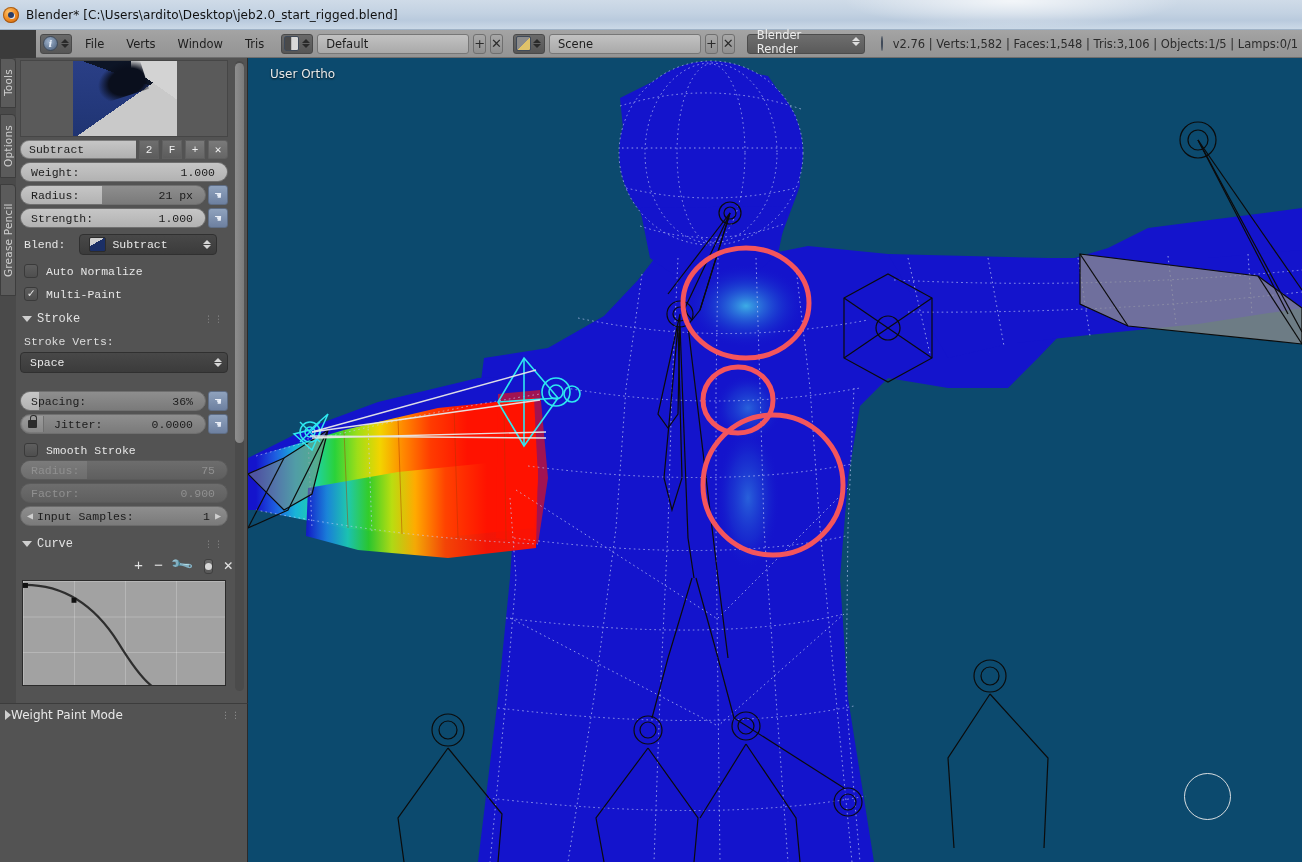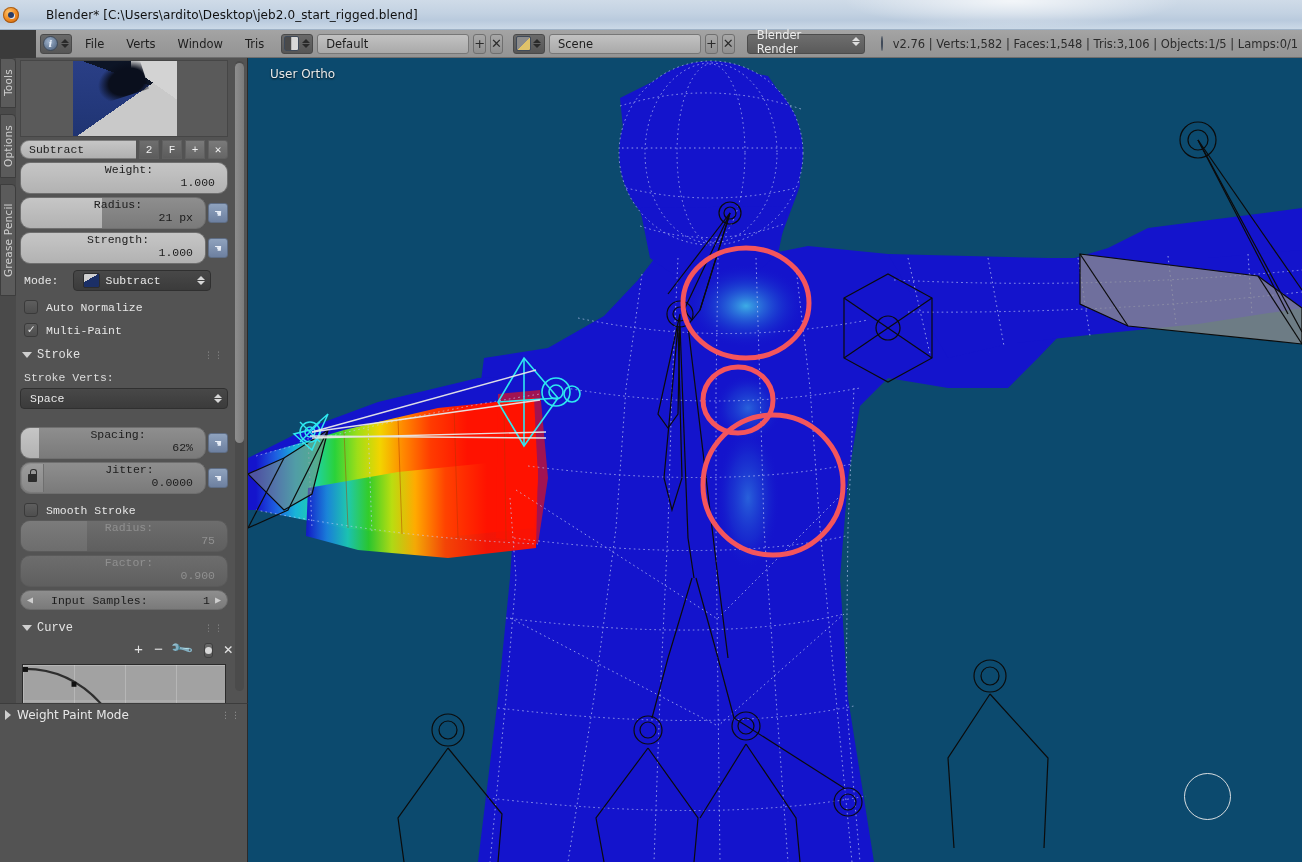--- a/index.html
+++ b/index.html
@@ -28,21 +28,21 @@
   .blender-logo {
     width: 16px; height: 16px; border-radius: 50%;
     background: radial-gradient(circle at 38% 34%, #ffc46b 0%, #f08b22 48%, #c85f09 100%);
     box-shadow: 0 0 0 1px rgba(120,60,10,.6) inset;
     position: relative; flex: 0 0 auto; margin-left: -2px;
   }
   .blender-logo::after {
     content:""; position:absolute; left:5px; top:5px; width:6px; height:6px;
     border-radius:50%; background:#2a3d68; box-shadow: 1px 1px 0 #dde6f2;
   }
-  .title-text { white-space: nowrap; letter-spacing: .1px; margin-left: 20px; }
+  .title-text { white-space: nowrap; letter-spacing: .1px; }
 
   
   .topbar {
     position: absolute; left: 0; top: 30px; width: 1302px; height: 28px;
     background: linear-gradient(180deg,#a4a4a4 0%,#9b9b9b 50%,#949494 100%);
     border-bottom: 1px solid #6e6e6e;
     display: flex; align-items: center; padding: 0 4px; gap: 4px;
     color: #1c1c1c; font-size: 11.5px; margin-left: 36px;
   }
   .ed-btn {
@@ -155,24 +155,24 @@
   .ubtn {
     height: 19px; min-width: 20px; padding: 0 5px; display: flex; align-items: center;
     justify-content: center; background: linear-gradient(180deg,#8d8d8d,#777);
     border: 1px solid #5f5f5f; color: #f0f0f0; font-size: 11px; cursor: pointer;
   }
   .ubtn.dark { background: linear-gradient(180deg,#6e6e6e,#5c5c5c); }
   .ubtn.plus, .ubtn.x { background: linear-gradient(180deg,#7a7a7a,#666); width: 20px; }
   .ubtn.x { border-radius: 0 3px 3px 0; }
 
   .slider {
-    position: relative; width: 208px; height: 32px; margin: 3px 0 0 2px;
+    position: relative; width: 208px; height: 20px; margin: 3px 0 0 2px;
     border-radius: 10px; border: 1px solid #6f6f6f; overflow: hidden;
     background: linear-gradient(180deg,#8e8e8e,#7a7a7a);
-    display: flex; align-items: center; cursor: ew-resize; flex-direction: column;
+    display: flex; align-items: center; cursor: ew-resize;
   }
   .slider .fill {
     position: absolute; left: 0; top: 0; bottom: 0;
     background: linear-gradient(180deg,#c6c6c6,#b2b2b2);
   }
   .slider .lbl { position: relative; padding-left: 10px; color: #1c1c1c; font-size: 11.5px; }
   .slider .val { position: relative; margin-left: auto; padding-right: 12px; color: #1c1c1c; font-size: 11.5px; }
   .slider.dis { background: linear-gradient(180deg,#6d6d6d,#5f5f5f); border-color:#5a5a5a; }
   .slider.dis .fill { background: linear-gradient(180deg,#7b7b7b,#6d6d6d); }
   .slider.dis .lbl, .slider.dis .val { color: #909090; }
@@ -229,21 +229,21 @@
     content: "✓"; color: #e9e9e9; font-size: 12px; line-height: 1; margin-top: -1px;
   }
   .chk-row span { color: #e6e6e6; font-size: 11.5px; }
 
   .numfield {
     width: 208px; height: 20px; margin: 3px 0 0 2px; border-radius: 10px;
     background: linear-gradient(180deg,#8e8e8e,#7a7a7a); border: 1px solid #6b6b6b;
     display: flex; align-items: center; padding: 0 6px; cursor: pointer;
   }
   .numfield .ar { color: #cfcfcf; font-size: 10px; }
-  .numfield .lbl { margin-left: 18px; color: #1c1c1c; font-size: 11.5px; }
+  .numfield .lbl { margin-left: 4px; color: #1c1c1c; font-size: 11.5px; }
   .numfield .val { margin-left: auto; margin-right: 5px; color: #1c1c1c; font-size: 11.5px; }
 
   .curve-icons { display:flex; align-items:center; gap:11px; margin:8px 0 0 116px; }
   .ci { color:#e2e2e2; font-size:15px; cursor:pointer; line-height:1; }
   .ci.wrench { color:#9fb6d8; transform: rotate(-35deg); display:inline-block; }
   .ci.dot {
     width:15px;height:15px;border-radius:3px;border:1px solid #3f3f3f;
     background:linear-gradient(180deg,#6a6a6a,#585858);display:flex;align-items:center;justify-content:center;
   }
   .ci.dot::after{content:"";width:7px;height:7px;border-radius:50%;background:#d8d8d8;}
@@ -268,21 +268,21 @@
     position: absolute; left: 0; top: 2px; width: 9px; height: 380px;
     background: linear-gradient(90deg,#8e8e8e,#7b7b7b); border-radius: 5px; cursor: grab;
   }
 
   
   .modestrip {
     position: absolute; left: 0; top: 703px; width: 248px; height: 159px;
     background: #535353; border-right: 1px solid #2a2a2a; border-top: 1px solid #3c3c3c;
   }
   .mode-head {
-    display: flex; align-items: center; gap: 6px; height: 22px; padding: 0 6px 0 5px;
+    display: flex; align-items: center; height: 22px; padding: 0 6px 0 5px;
     color: #e7e7e7; font-size: 12px; cursor: pointer;
   }
   .mode-head .tri { width:0;height:0;border-top:5px solid transparent;border-bottom:5px solid transparent;
                     border-left:6px solid #cfcfcf; }
   .mode-head .grip { margin-left:auto; color:#8d8d8d; letter-spacing:1px; font-size:9px; }
 
   
   .viewport {
     position: absolute; left: 248px; top: 58px; width: 1054px; height: 804px;
     background: #0c4a6e; overflow: hidden;
@@ -398,21 +398,21 @@
         <div class="sld-wrap">
           <div class="slider">
             <div class="fill" id="fill-strength" style="width: 100%;"></div>
             <span class="lbl">Strength:</span>
             <span class="val">1.000</span>
           </div>
           <div class="anim-ico">☚</div>
         </div>
 
         <div style="display:flex;align-items:center;margin:6px 0 0 6px;width:206px">
-          <span style="color:#e6e6e6;font-size:11.5px">Mode:</span>
+          <span style="color:#e6e6e6;font-size:11.5px">Blend:</span>
           <div class="dropdown" style="margin:0 0 0 14px;width:138px">
             <span class="blendthumb"></span>
             <span>Subtract</span>
             <span class="chev">
                 <i class="up"></i>
                 <i class="dn"></i>
               </span>
           </div>
         </div>
 
@@ -437,21 +437,21 @@
           <span class="chev">
               <i class="up"></i>
               <i class="dn"></i>
             </span>
         </div>
 
         <div class="sld-wrap">
           <div class="slider">
             <div class="fill" id="fill-spacing" style="width: 10%;"></div>
             <span class="lbl">Spacing:</span>
-            <span class="val">62%</span>
+            <span class="val">36%</span>
           </div>
           <div class="anim-ico">☚</div>
         </div>
 
         <div class="sld-wrap">
           <div class="slider">
             <div class="lockbox">
                 <span class="lock-g"></span>
               </div>
             <div class="fill" id="fill-jitter" style="left: 23px; width: 0%;"></div>

